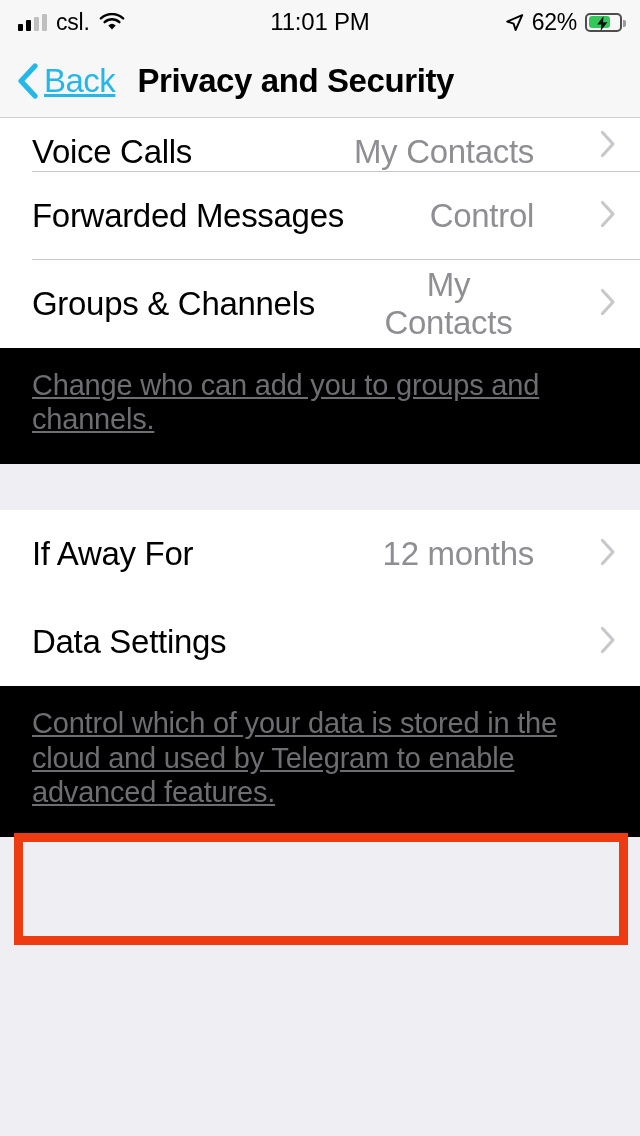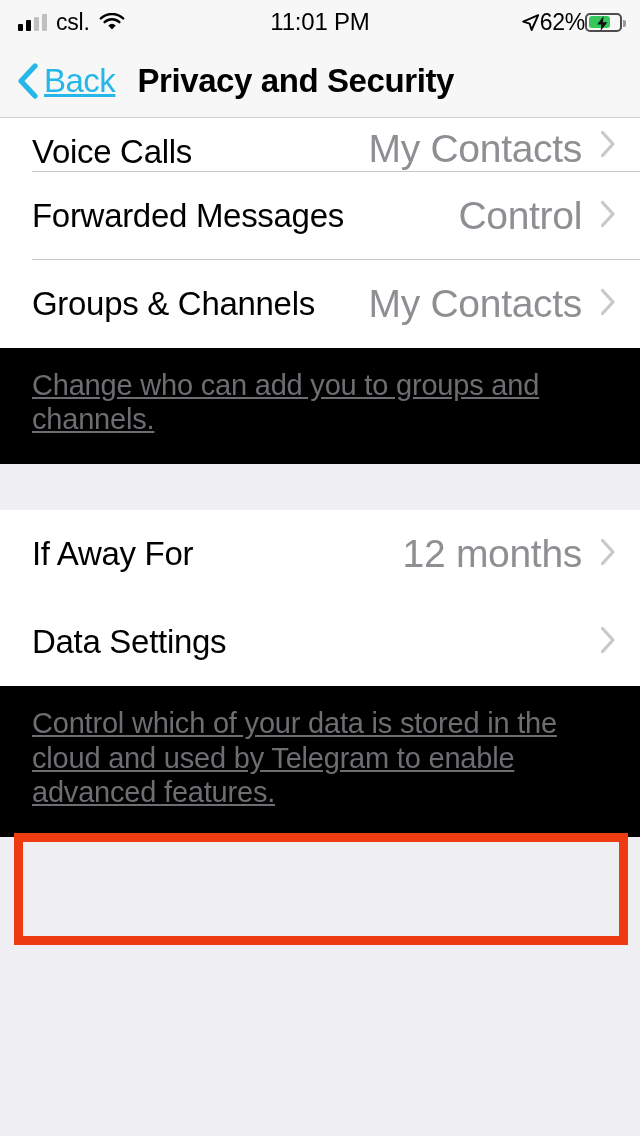--- a/index.html
+++ b/index.html
@@ -16,21 +16,21 @@
   .statusbar {
     position:absolute; top:0; left:0; width:640px; height:44px;
     background:#F7F7F7;
     display:flex; align-items:center;
     padding:15px 18px;
     color:#000;
   }
   .sb-left { display:flex; align-items:center; gap:9px; flex:0 0 auto; }
   .sb-center { position:absolute; left:0; right:0; text-align:center;
                font-size:24px; font-weight:400; letter-spacing:-0.2px; }
-  .sb-right { margin-left:auto; display:flex; align-items:center; gap:0;
+  .sb-right { margin-left:auto; display:flex; align-items:center; gap:8px;
               position:relative; z-index:2; }
 
   .bars { display:flex; align-items:flex-end; gap:3px; height:17px; }
   .bars i { display:block; width:5px; background:#BFBFBF; border-radius:1px; }
   .bars i.on { background:#000; }
   .bars i:nth-child(1){ height:7px; }
   .bars i:nth-child(2){ height:11px; }
   .bars i:nth-child(3){ height:14px; }
   .bars i:nth-child(4){ height:17px; }
 
@@ -63,26 +63,26 @@
   .back-label { font-size:33px; letter-spacing:-0.5px;text-decoration:underline; }
   .nav-title { font-size:33px; font-weight:700; color:#000;
                letter-spacing:-0.4px; margin-left:22px; }
 
   
   .content { position:absolute; top:118px; left:0; width:640px; bottom:0;
              background:#EFEEF3; overflow:hidden; }
 
   .group { background:#FFFFFF; }
   .row { position:relative; display:flex; align-items:center;
-         height:88px; padding:0 24px 0 32px; background:#FFFFFF; cursor:pointer; }
+         height:88px; padding:0 24px 0 32px; background:#FFFFFF; cursor:pointer;gap:48px; }
   .row .sep { position:absolute; left:32px; right:0; bottom:0; height:1px;
               background:#C8C7CC; }
   .row-label { font-size:33px; color:#000; letter-spacing:-0.3px; flex:0 0 auto; }
-  .row-value { margin-left:auto; font-size:39px; color:#8E8E93;
-               letter-spacing:-0.3px; padding-right:18px; }
+  .row-value { margin-left:auto; font-size:33px; color:#8E8E93;
+               letter-spacing:-0.3px; padding-right:18px;text-align:center; }
   .chev { width:16px; height:28px; flex:0 0 auto; }
 
   
   .row.clipped { height:54px; align-items:flex-end; padding-bottom:0; overflow:hidden; }
   .row.clipped .row-label, .row.clipped .row-value { line-height:0.86; padding-bottom:6px; }
   .row.clipped .chev { margin-bottom:10px; }
 
   .footer { padding:20px 32px 28px 32px; background:#000000;
             font-size:29px; line-height:1.18; color:#6D6D72; letter-spacing:-0.2px;text-decoration:underline; }
   .spacer { height:46px; background:#EFEEF3; }

